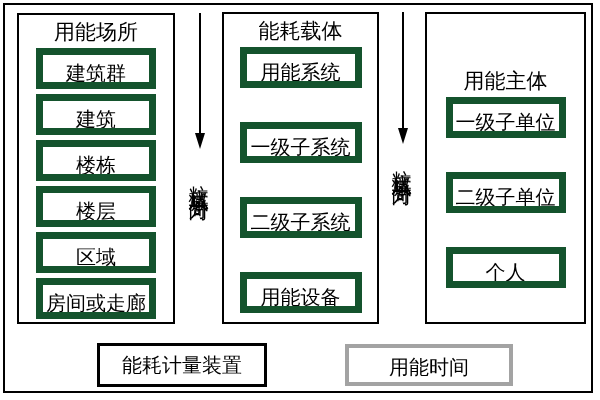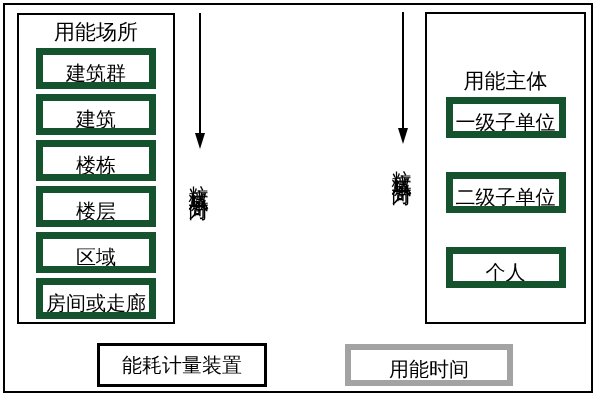--- a/index.html
+++ b/index.html
@@ -85,41 +85,48 @@
   }
   .bb-1 {
     left: 97px; top: 343px;
     width: 170px; height: 44px;
     border: 3px solid #000000;
     line-height: 38px;
   }
   .bb-2 {
     left: 345px; top: 344px;
     width: 168px; height: 42px;
-    border: 6px solid #a3a3a3;
+    border: 4px solid #a3a3a3;
     line-height: 38px;
   }
 </style>
 </head>
 <body>
 
 <div class="canvas">
 
   <div class="outer-frame"></div>
 
   <div class="column col-left">
     <div class="col-title">用能场所</div>
     <div class="box">建筑群</div>
     <div class="box">建筑</div>
     <div class="box">楼栋</div>
     <div class="box">楼层</div>
     <div class="box">区域</div>
     <div class="box">房间或走廊</div>
   </div>
 
+  <div class="column col-mid">
+    <div class="col-title">能耗载体</div>
+    <div class="box">用能系统</div>
+    <div class="box">一级子系统</div>
+    <div class="box">二级子系统</div>
+    <div class="box">用能设备</div>
+  </div>
 
   <div class="column col-right">
     <div class="col-title">用能主体</div>
     <div class="box">一级子单位</div>
     <div class="box">二级子单位</div>
     <div class="box">个人</div>
   </div>
 
   <svg class="arrow-svg arrow-1" width="16" height="140" viewBox="0 0 16 140">
     <line x1="8" y1="0" x2="8" y2="122" stroke="#000000" stroke-width="2"></line>

